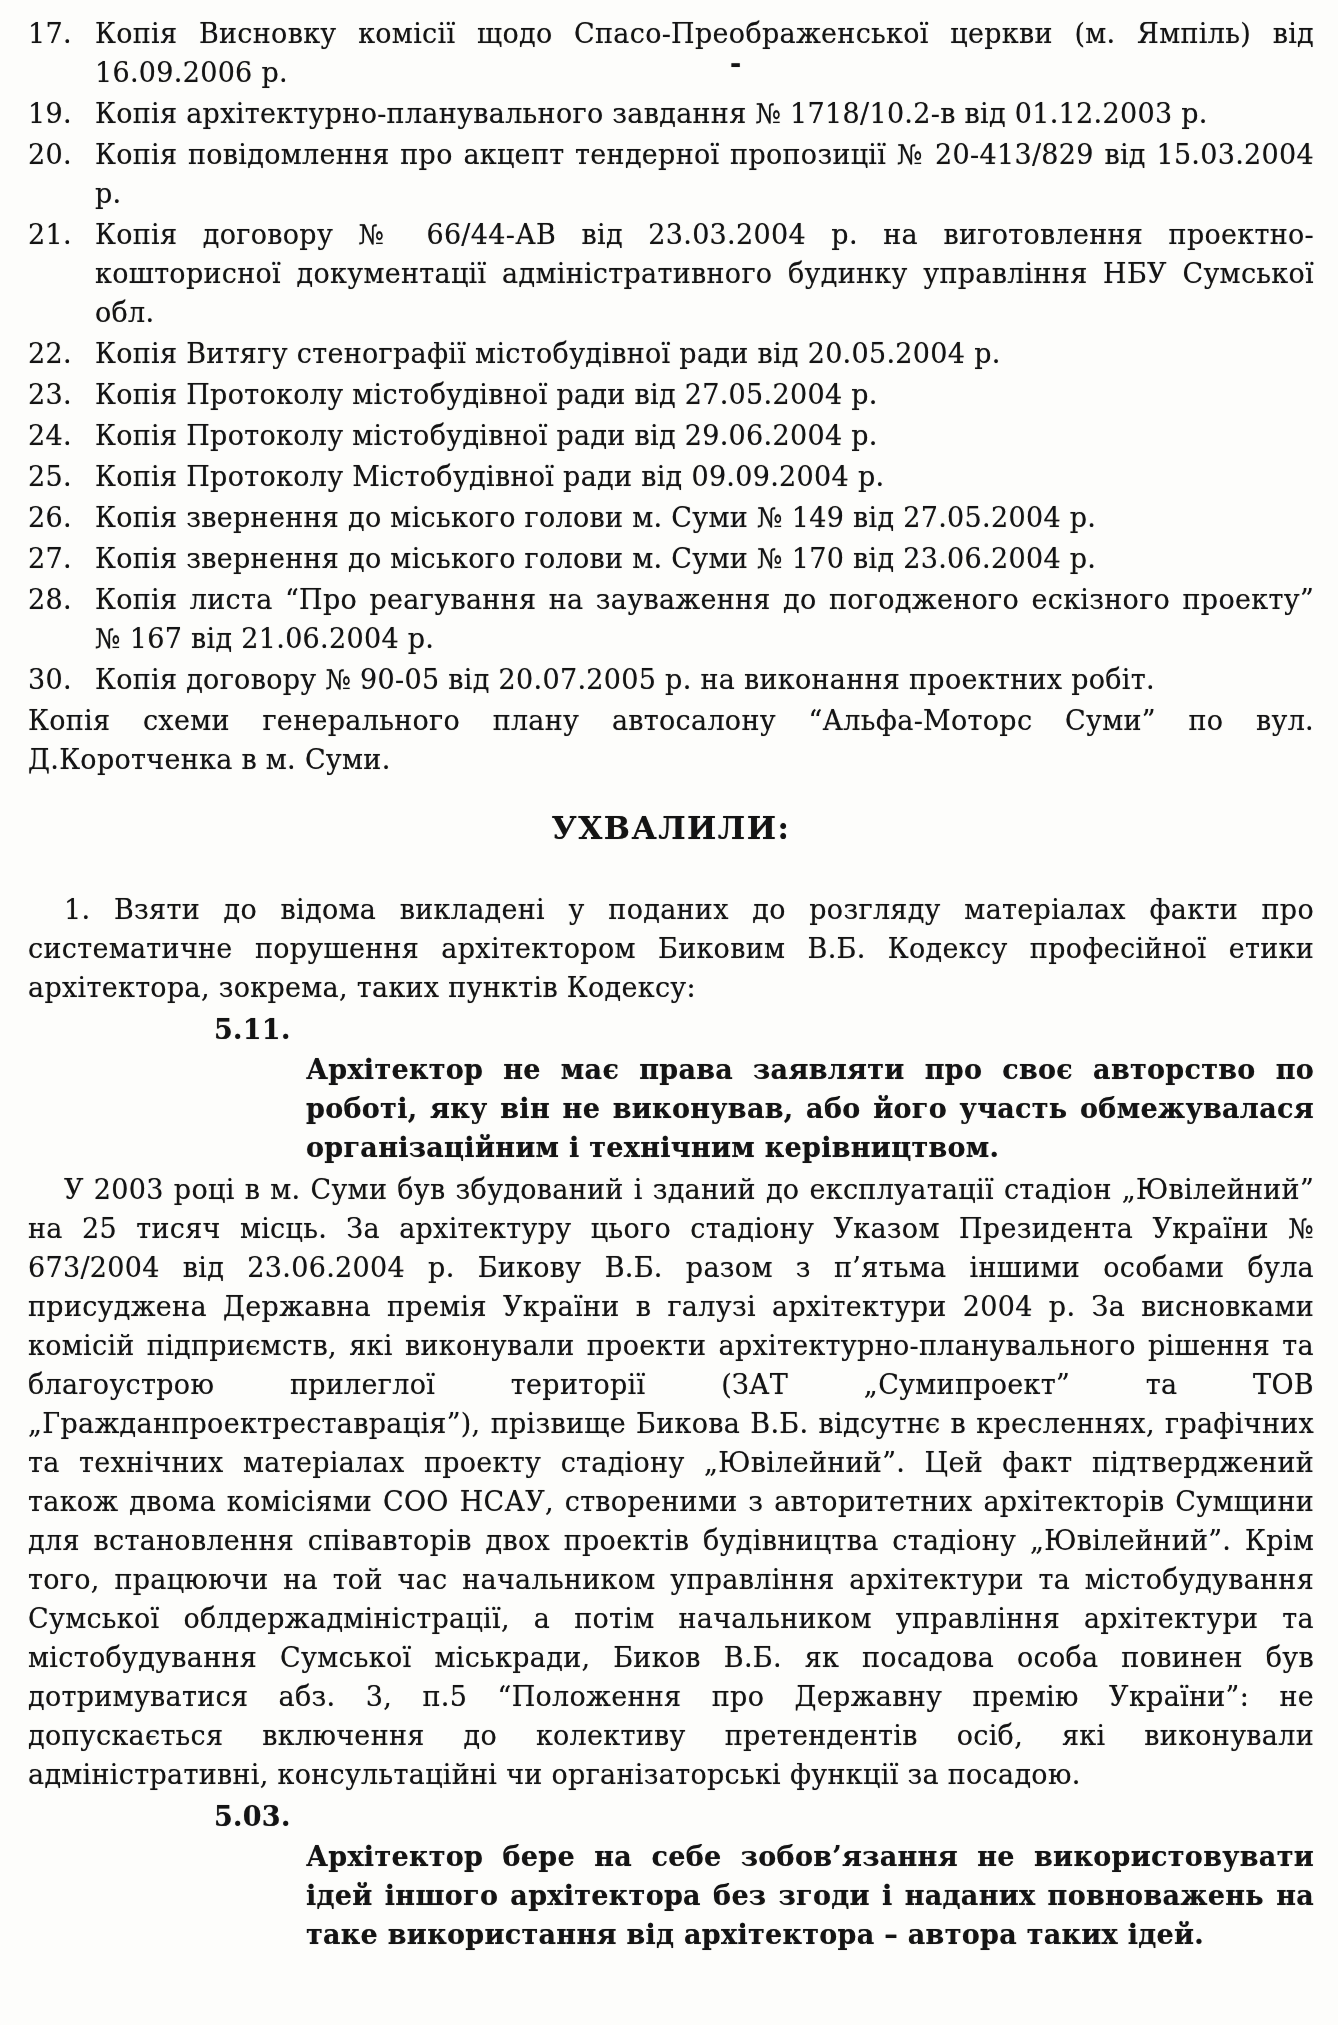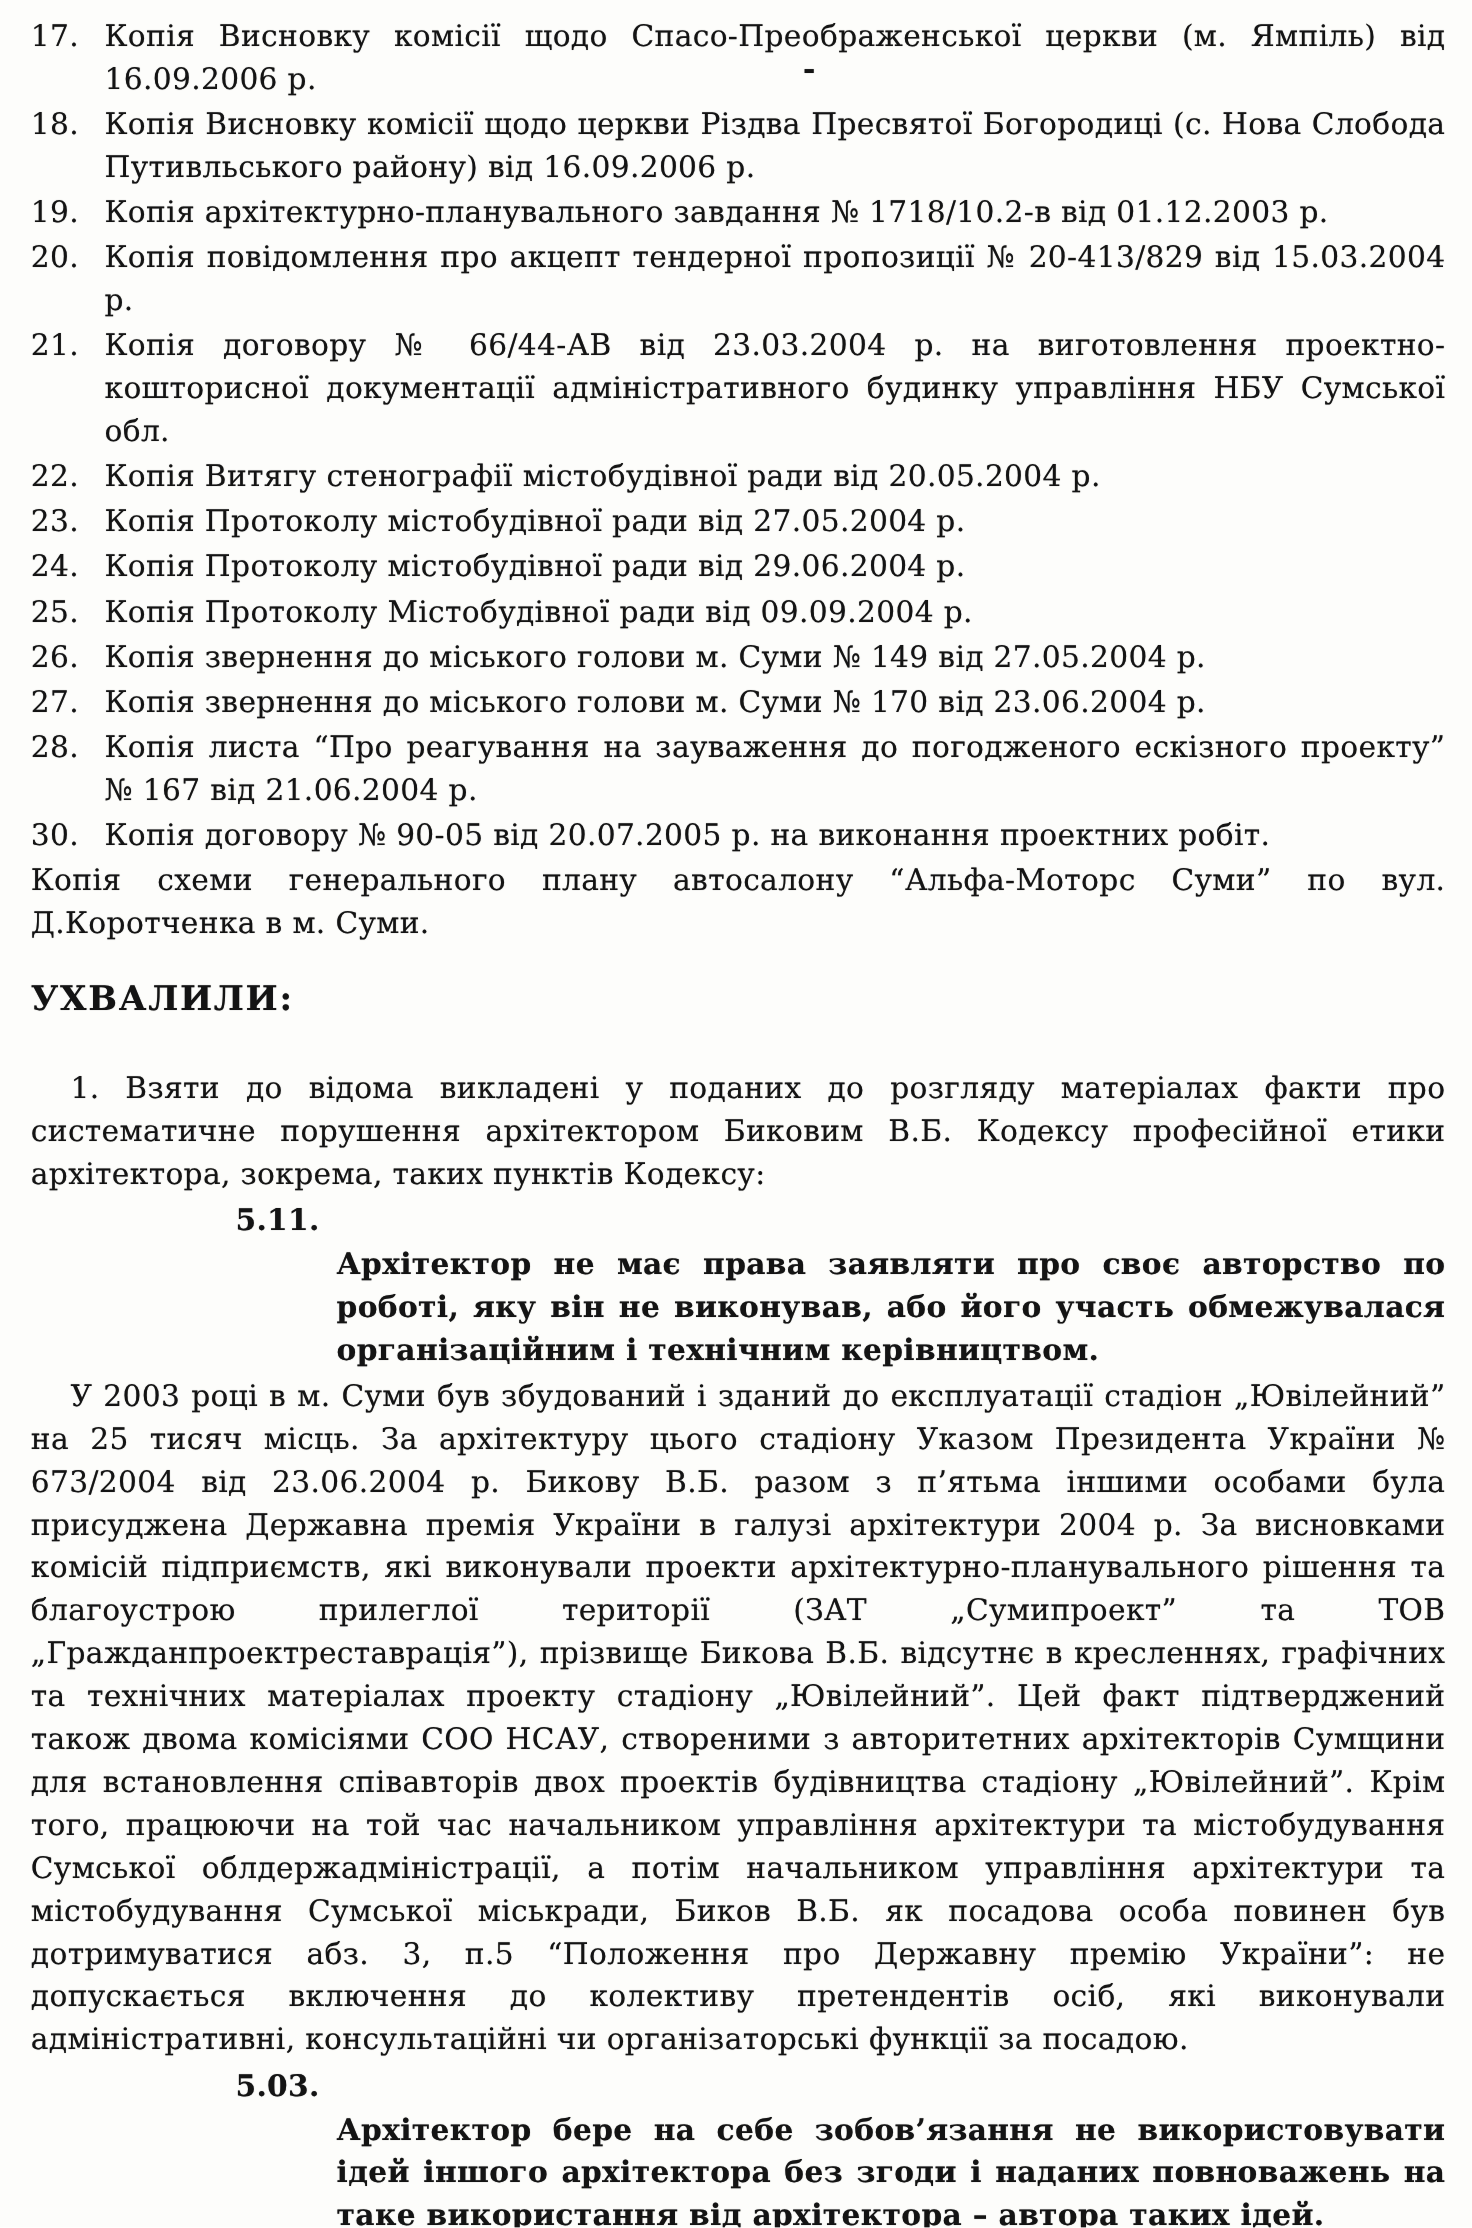--- a/index.html
+++ b/index.html
@@ -18,21 +18,21 @@
     padding:14px 24px 0 28px;
     text-shadow:0 0 0.8px rgba(15,15,15,0.55);
   }
   .evidence-list { list-style:none; }
   .evidence-item { display:flex; margin-bottom:2px; }
   .evidence-item .num { flex:0 0 46px; margin-right:21px; white-space:nowrap; }
   .evidence-item .txt { flex:1 1 auto; text-align:justify; }
   .para { text-align:justify; margin-top:0; }
   .para.indent { text-indent:36px; }
   .heading {
-    text-align:left;
+    text-align:center;
     font-weight:bold;
     font-size:31px;
     letter-spacing:1.5px;
     margin:30px 0 42px 0;
   }
   .clause {
     display:flex;
     font-weight:bold;
     margin:3px 0 3px 186px;
   }
@@ -51,24 +51,20 @@
 <div class="page">
 
   <span class="artifact-dash">-</span>
 
   <ol class="evidence-list" id="evidence-list">
   <li class="evidence-item">
     <span class="num">17.</span>
     <span class="txt">Копія Висновку комісії щодо Спасо-Преображенської церкви (м. Ямпіль) від 16.09.2006 р.</span>
   </li>
 
-  <li class="evidence-item">
-    <span class="num">18.</span>
-    <span class="txt">Копія Висновку комісії щодо церкви Різдва Пресвятої Богородиці (с. Нова Слобода Путивльського району) від 16.09.2006 р.</span>
-  </li>
 
   <li class="evidence-item">
     <span class="num">19.</span>
     <span class="txt">Копія архітектурно-планувального завдання № 1718/10.2-в від 01.12.2003 р.</span>
   </li>
 
   <li class="evidence-item">
     <span class="num">20.</span>
     <span class="txt">Копія повідомлення про акцепт тендерної пропозиції № 20-413/829 від 15.03.2004 р.</span>
   </li>

